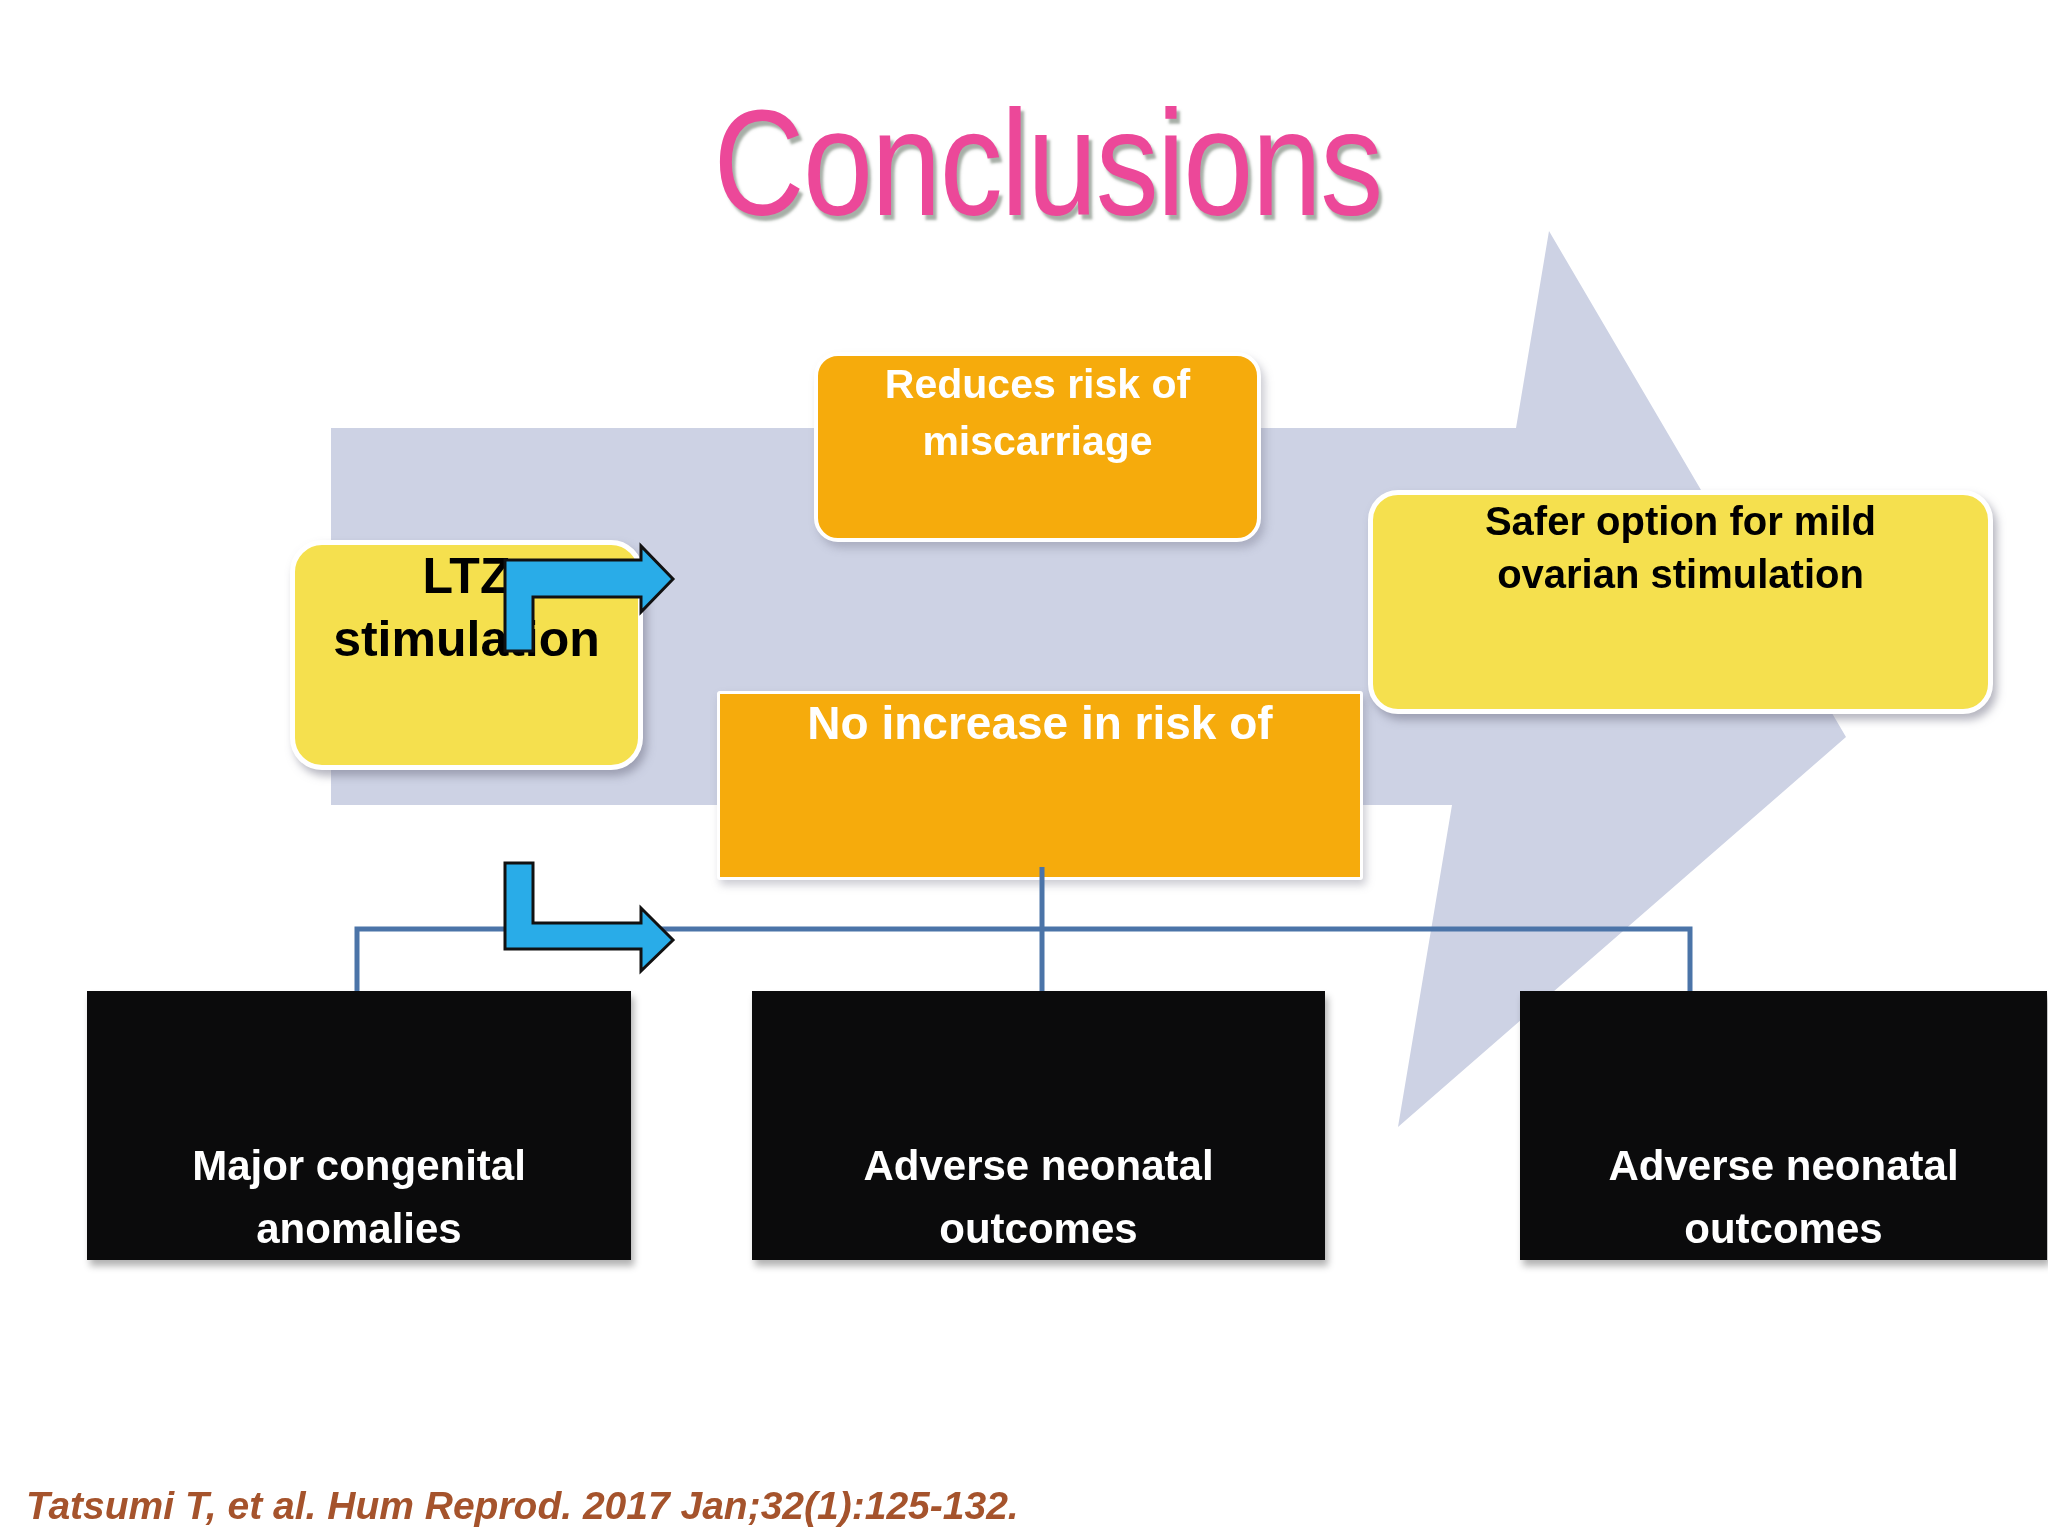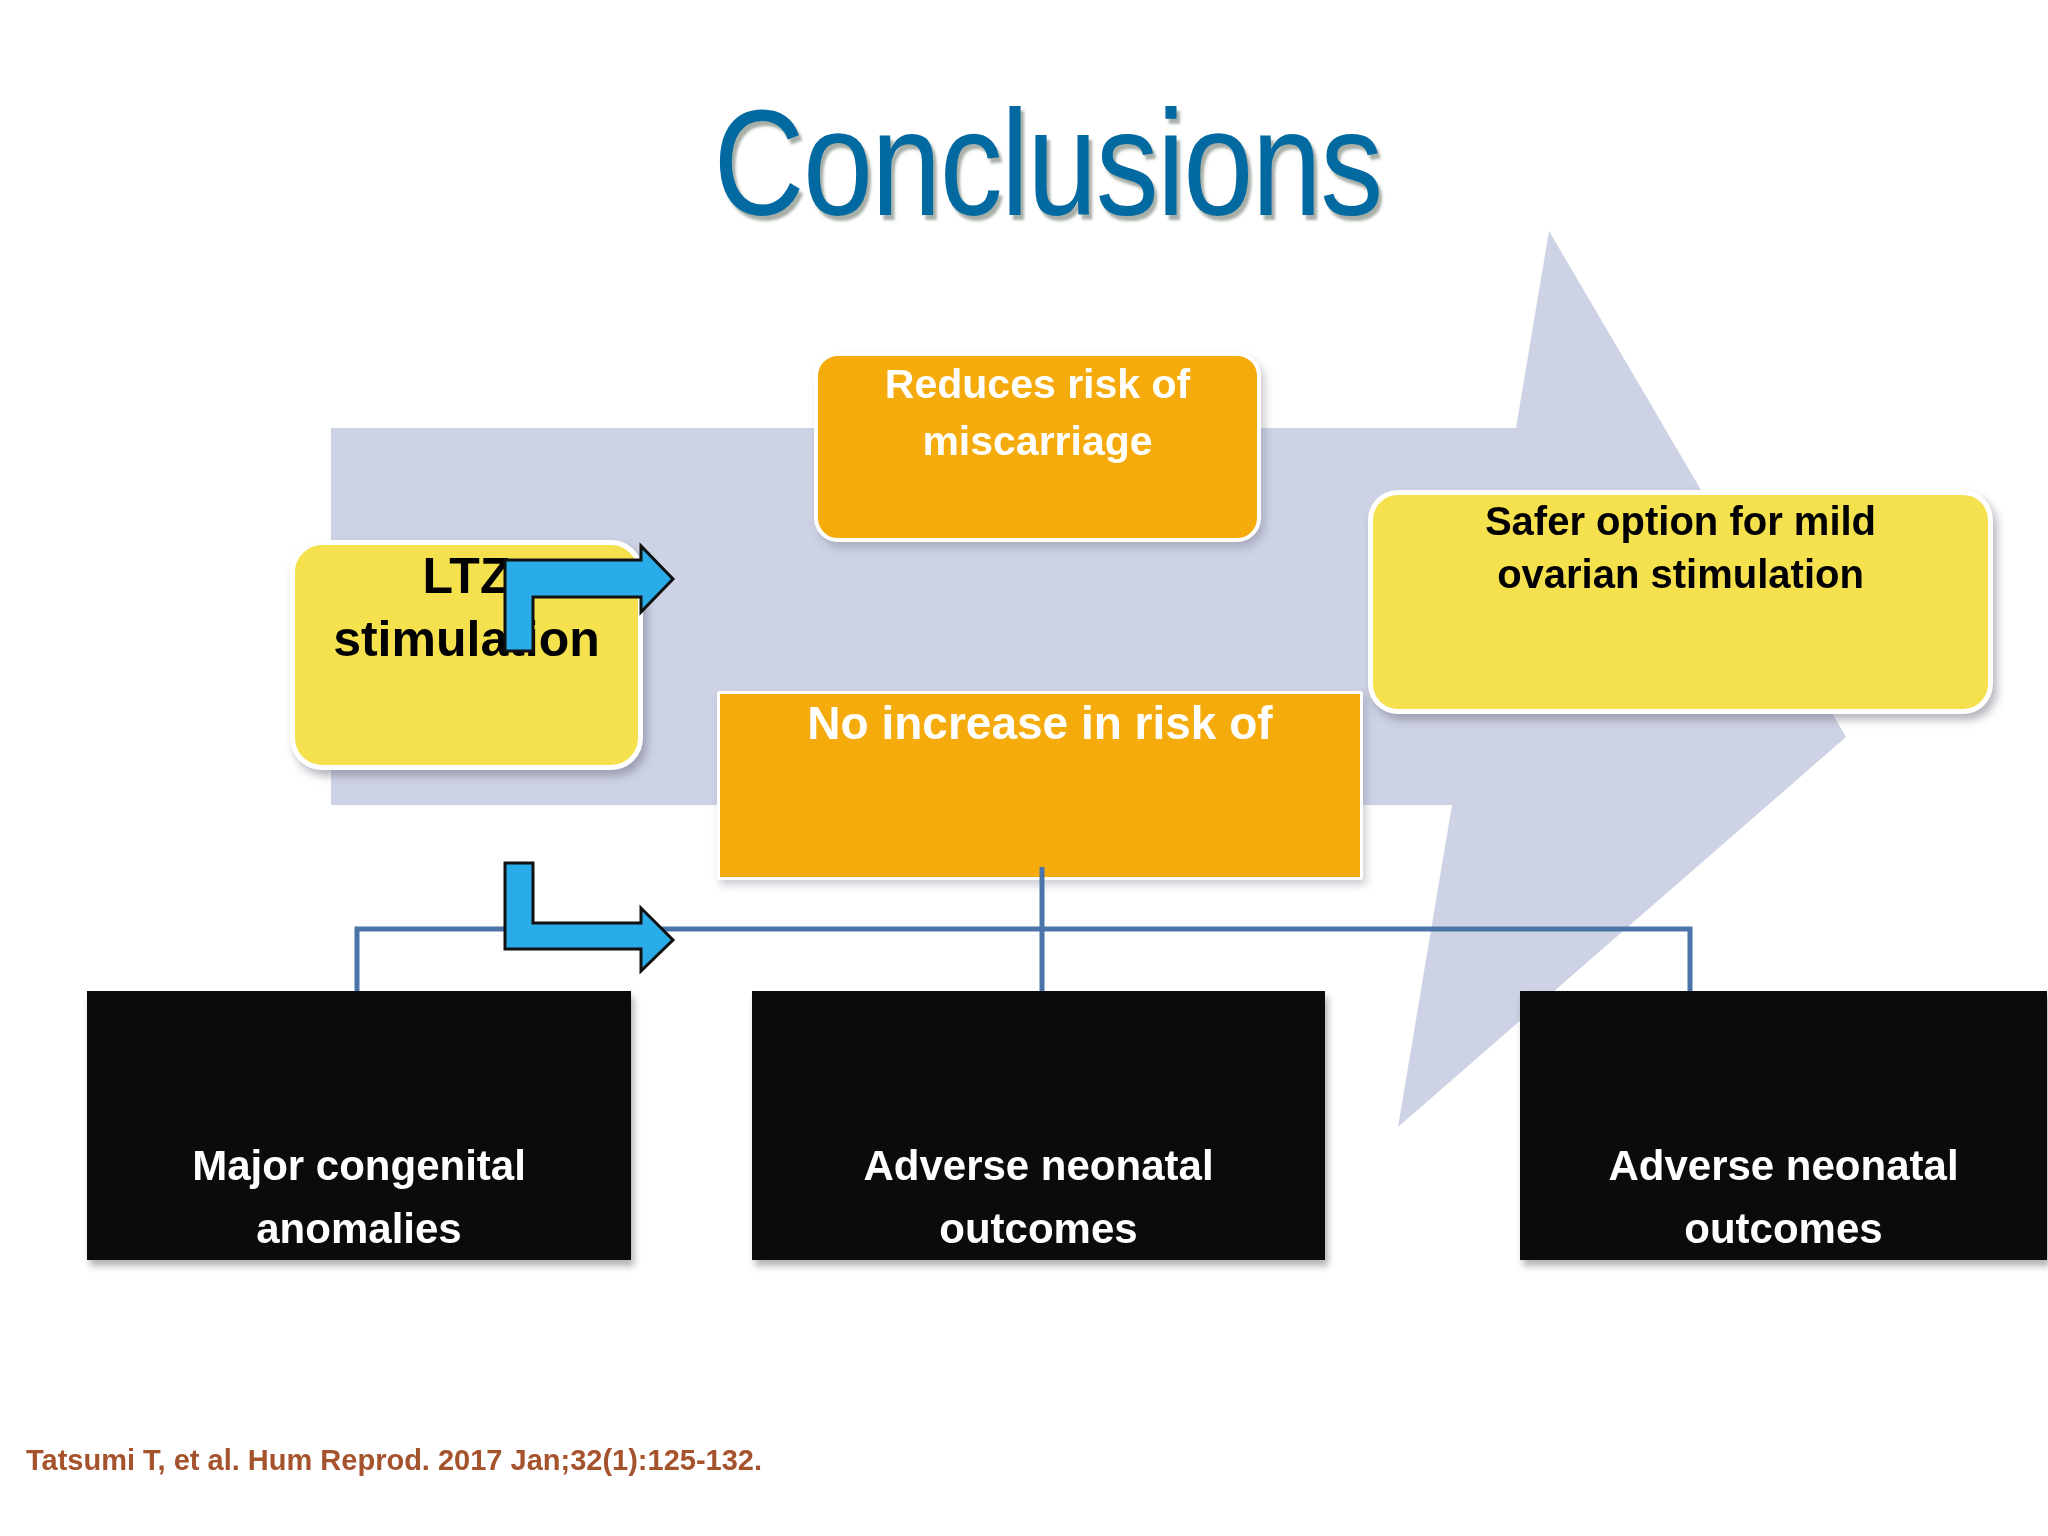--- a/index.html
+++ b/index.html
@@ -67,31 +67,32 @@
     padding-top:0;border-radius:0;
     box-shadow:3px 6px 7px rgba(0,0,0,0.3);
     justify-content:flex-end;
   }
   .box-black .pad{padding-top:28px;white-space:pre-line;}
   .bb1{left:87px;width:544px;}
   .bb2{left:752px;width:573px;}
   .bb3{left:1520px;width:527px;}
 
   .citation{
-    position:absolute;left:26px;top:1444px;
-    font-size:29px;font-weight:bold;
+    position:absolute;left:26px;top:1484px;
+    font-size:39px;font-weight:bold;
     z-index:2;
+    font-style:italic;
   }
 </style>
 </head>
 <body>
 
 <div class="slide">
 
-  <div class="title" style="color: #0369a1; padding-left: 48px;">
+  <div class="title" style="color: #ec4899; padding-left: 48px;">
     <span class="squeeze">Conclusions</span>
   </div>
 
   <svg class="layer z1" viewBox="0 0 2048 1536">
     <polygon points="331,428 1516,428 1549,231 1846,737 1398,1127 1452,805 331,805" fill="#cdd2e4"></polygon>
   </svg>
 
   <div class="box box-ltz" style="background: rgb(245, 224, 78);">
     <span>LTZ
 stimulation</span>

